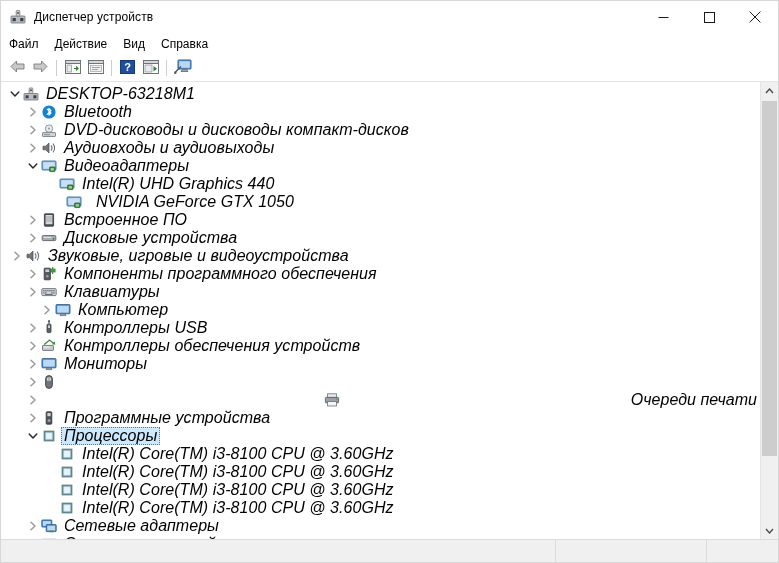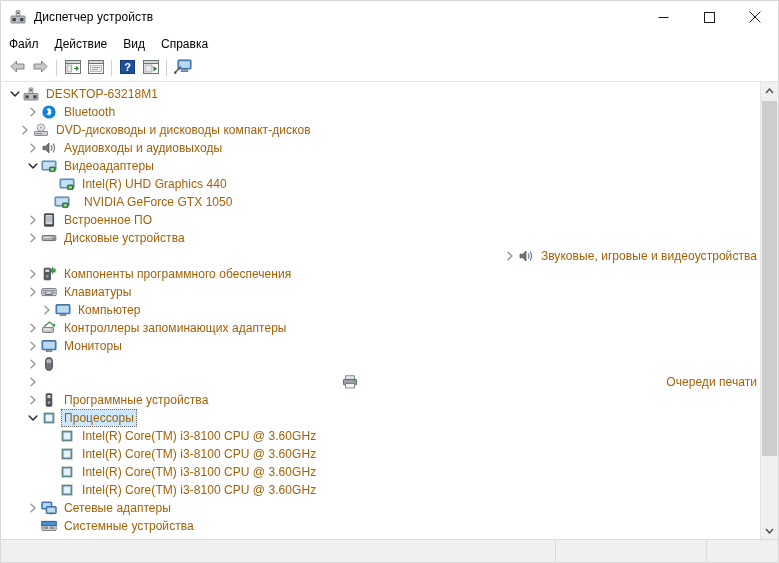--- a/index.html
+++ b/index.html
@@ -129,25 +129,26 @@
   }
   .row {
     height: 18px;
     display: flex;
     align-items: center;
     white-space: nowrap;
     cursor: default;
     position: relative;
   }
   .row .label {
-    font-size: 12px;
+    font-size: 16px;
     line-height: 18px;
-    color: #a16207;
+    color: #000000;
     padding: 0 3px;
     letter-spacing: 0.05px;
+    font-style: italic;
   }
   .row.selected .label {
     background: #cce8ff;
     outline: 1px dotted #6f6f6f;
     outline-offset: -1px;
   }
   .chev {
     width: 16px;
     height: 18px;
     flex: 0 0 16px;
@@ -363,21 +364,21 @@
             </svg>
           </span>
           <span class="icon-slot">
             <svg width="16" height="16" viewBox="0 0 16 16">
               <circle cx="8" cy="8" r="6.6" fill="#1282d6"></circle>
               <path d="M6.2 5.1 L9.9 9 L7.9 11 L7.9 4.4 L9.9 6.5 L6.2 10.4" fill="none" stroke="#ffffff" stroke-width="1.1" stroke-linejoin="round" stroke-linecap="round"></path>
             </svg>
           </span>
           <span class="label">Bluetooth</span>
         </div>
-        <div class="row" style="padding-left: 16px;">
+        <div class="row" style="padding-left: 24px; align-items: flex-end;">
           <span class="chev">
             <svg width="10" height="10" viewBox="0 0 10 10">
               <path d="M3 1.2 L7 5 L3 8.8" fill="none" stroke="#9a9a9a" stroke-width="1.5" stroke-linecap="round" stroke-linejoin="round"></path>
             </svg>
           </span>
           <span class="icon-slot">
             <svg width="16" height="16" viewBox="0 0 16 16">
               <rect x="1.5" y="9.5" width="13" height="4" rx="0.6" fill="#cfd3d7" stroke="#6d7378" stroke-width="0.8"></rect>
               <rect x="3" y="11" width="6" height="1.2" fill="#8d9399"></rect>
               <circle cx="8" cy="5.6" r="3.7" fill="#e8eaec" stroke="#7c8288" stroke-width="0.8"></circle>
@@ -422,21 +423,21 @@
           <span class="icon-slot">
             <svg width="16" height="16" viewBox="0 0 16 16">
               <rect x="1" y="3" width="14" height="9" rx="0.8" fill="#7fb2e0" stroke="#3c6e9e" stroke-width="0.9"></rect>
               <rect x="2.2" y="4.2" width="11.6" height="6.6" fill="#c9e0f4"></rect>
               <rect x="8.6" y="9" width="5.4" height="4.6" rx="0.6" fill="#3d8b3d" stroke="#2a622a" stroke-width="0.8"></rect>
               <rect x="9.7" y="10.1" width="3.2" height="2.4" fill="#9ed09e"></rect>
             </svg>
           </span>
           <span class="label">Intel(R) UHD Graphics 440</span>
         </div>
-        <div class="row" style="padding-left: 30px; gap: 7px;">
+        <div class="row" style="padding-left: 42px; gap: 7px;">
           <span class="chev empty"></span>
           <span class="icon-slot">
             <svg width="16" height="16" viewBox="0 0 16 16">
               <rect x="1" y="3" width="14" height="9" rx="0.8" fill="#7fb2e0" stroke="#3c6e9e" stroke-width="0.9"></rect>
               <rect x="2.2" y="4.2" width="11.6" height="6.6" fill="#c9e0f4"></rect>
               <rect x="8.6" y="9" width="5.4" height="4.6" rx="0.6" fill="#3d8b3d" stroke="#2a622a" stroke-width="0.8"></rect>
               <rect x="9.7" y="10.1" width="3.2" height="2.4" fill="#9ed09e"></rect>
             </svg>
           </span>
           <span class="label">NVIDIA GeForce GTX 1050</span>
@@ -466,21 +467,21 @@
           </span>
           <span class="icon-slot">
             <svg width="16" height="16" viewBox="0 0 16 16">
               <rect x="1.2" y="5.6" width="13.6" height="5" rx="1" fill="#a7acb2" stroke="#5c6167" stroke-width="0.9"></rect>
               <rect x="2.4" y="6.8" width="8" height="1.2" fill="#dfe2e5"></rect>
               <circle cx="12.6" cy="9" r="0.9" fill="#3f8f3f"></circle>
             </svg>
           </span>
           <span class="label">Дисковые устройства</span>
         </div>
-        <div class="row" style="padding-left: 32px; justify-content: flex-end;">
+        <div class="row" style="padding-left: 8px;">
           <span class="chev">
             <svg width="10" height="10" viewBox="0 0 10 10">
               <path d="M3 1.2 L7 5 L3 8.8" fill="none" stroke="#9a9a9a" stroke-width="1.5" stroke-linecap="round" stroke-linejoin="round"></path>
             </svg>
           </span>
           <span class="icon-slot">
             <svg width="16" height="16" viewBox="0 0 16 16">
               <path d="M2 6.2 L4.7 6.2 L8 3 L8 13 L4.7 9.8 L2 9.8 Z" fill="#70767c" stroke="#4b5056" stroke-width="0.7" stroke-linejoin="round"></path>
               <path d="M10 5.3 Q12 8 10 10.7" fill="none" stroke="#70767c" stroke-width="1.1"></path>
               <path d="M12.1 3.6 Q15 8 12.1 12.4" fill="none" stroke="#70767c" stroke-width="1.1"></path>
@@ -545,28 +546,44 @@
           <span class="label">Компьютер</span>
         </div>
         <div class="row" style="padding-left: 24px;">
           <span class="chev">
             <svg width="10" height="10" viewBox="0 0 10 10">
               <path d="M3 1.2 L7 5 L3 8.8" fill="none" stroke="#9a9a9a" stroke-width="1.5" stroke-linecap="round" stroke-linejoin="round"></path>
             </svg>
           </span>
           <span class="icon-slot">
             <svg width="16" height="16" viewBox="0 0 16 16">
+              <rect x="6" y="4.2" width="4" height="8.4" rx="0.8" fill="#5c6167" stroke="#3a3e42" stroke-width="0.8"></rect>
+              <rect x="7" y="5.4" width="2" height="2.6" fill="#cfd2d5"></rect>
+              <line x1="8" y1="4.2" x2="8" y2="1.4" stroke="#5c6167" stroke-width="1.3"></line>
+              <circle cx="8" cy="1.2" r="1.1" fill="#5c6167"></circle>
+            </svg>
+          </span>
+          <span class="label">Контроллеры USB</span>
+        </div>
+        <div class="row" style="padding-left: 24px;">
+          <span class="chev">
+            <svg width="10" height="10" viewBox="0 0 10 10">
+              <path d="M3 1.2 L7 5 L3 8.8" fill="none" stroke="#9a9a9a" stroke-width="1.5" stroke-linecap="round" stroke-linejoin="round"></path>
+            </svg>
+          </span>
+          <span class="icon-slot">
+            <svg width="16" height="16" viewBox="0 0 16 16">
               <rect x="1.5" y="7.4" width="11" height="5" rx="0.8" fill="#c8ccd0" stroke="#5f6close" stroke-width="0"></rect>
               <rect x="1.5" y="7.4" width="11" height="5" rx="0.8" fill="#c8ccd0" stroke="#5f6469" stroke-width="0.8"></rect>
               <rect x="2.8" y="8.6" width="6" height="1.1" fill="#eef0f2"></rect>
               <path d="M3.2 6.6 L8.6 2 L13.6 6.2" fill="none" stroke="#4a7f4a" stroke-width="1.3"></path>
               <path d="M13.9 3.2 L14.2 6.6 L10.9 6.3 Z" fill="#3b8f3b"></path>
             </svg>
           </span>
-          <span class="label">Контроллеры запоминающих адаптеры</span>
+          <span class="label">Контроллеры обеспечения устройств</span>
         </div>
         <div class="row" style="padding-left: 24px;">
           <span class="chev">
             <svg width="10" height="10" viewBox="0 0 10 10">
               <path d="M3 1.2 L7 5 L3 8.8" fill="none" stroke="#9a9a9a" stroke-width="1.5" stroke-linecap="round" stroke-linejoin="round"></path>
             </svg>
           </span>
           <span class="icon-slot">
             <svg width="16" height="16" viewBox="0 0 16 16">
               <rect x="1" y="2.6" width="14" height="9.2" rx="0.8" fill="#4a8fd0" stroke="#2f5f8f" stroke-width="0.9"></rect>

